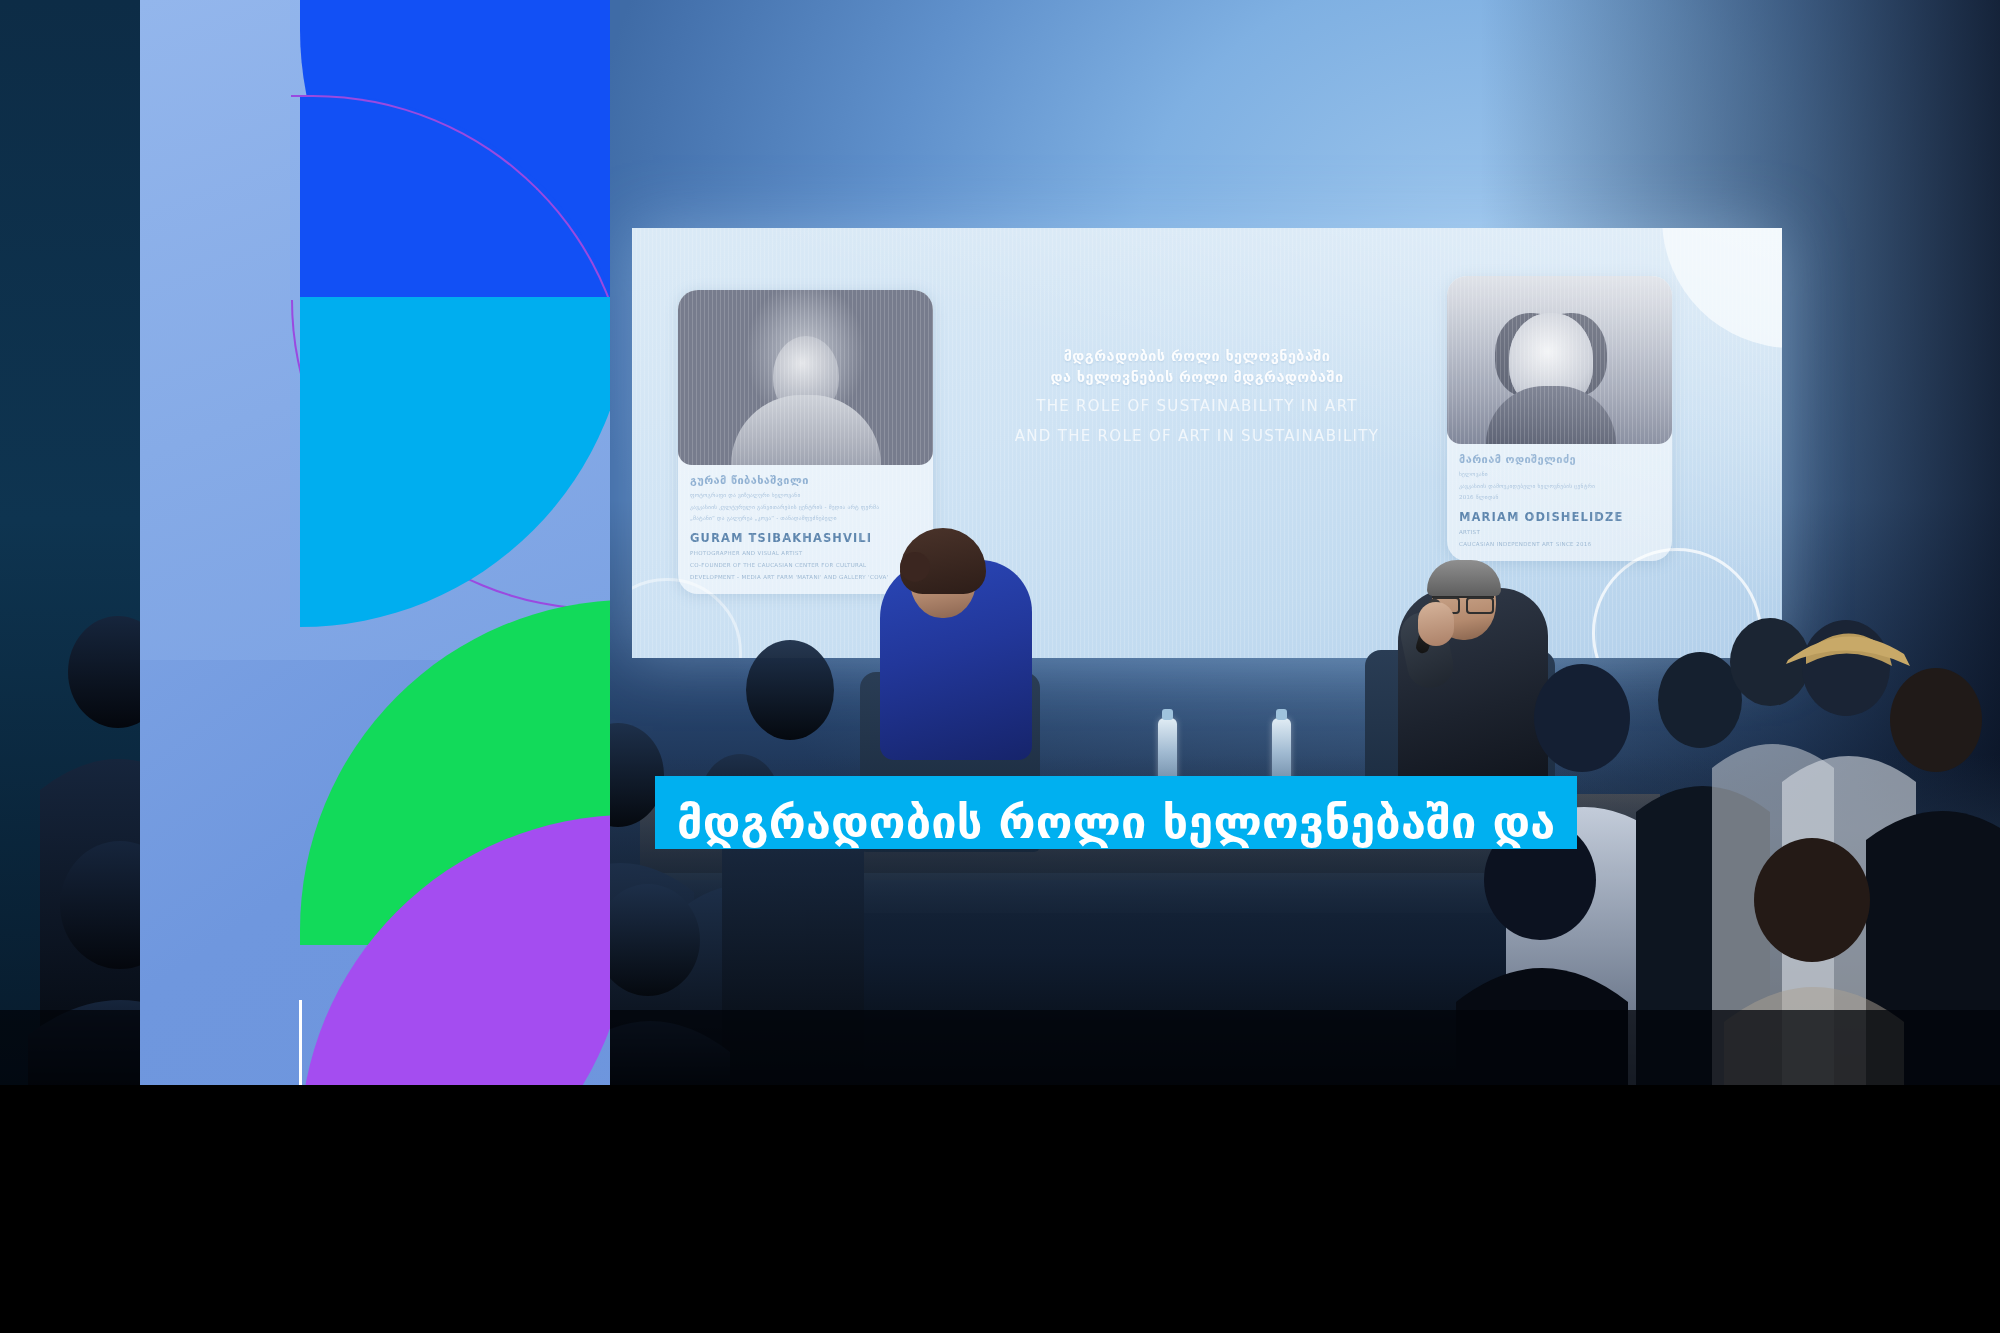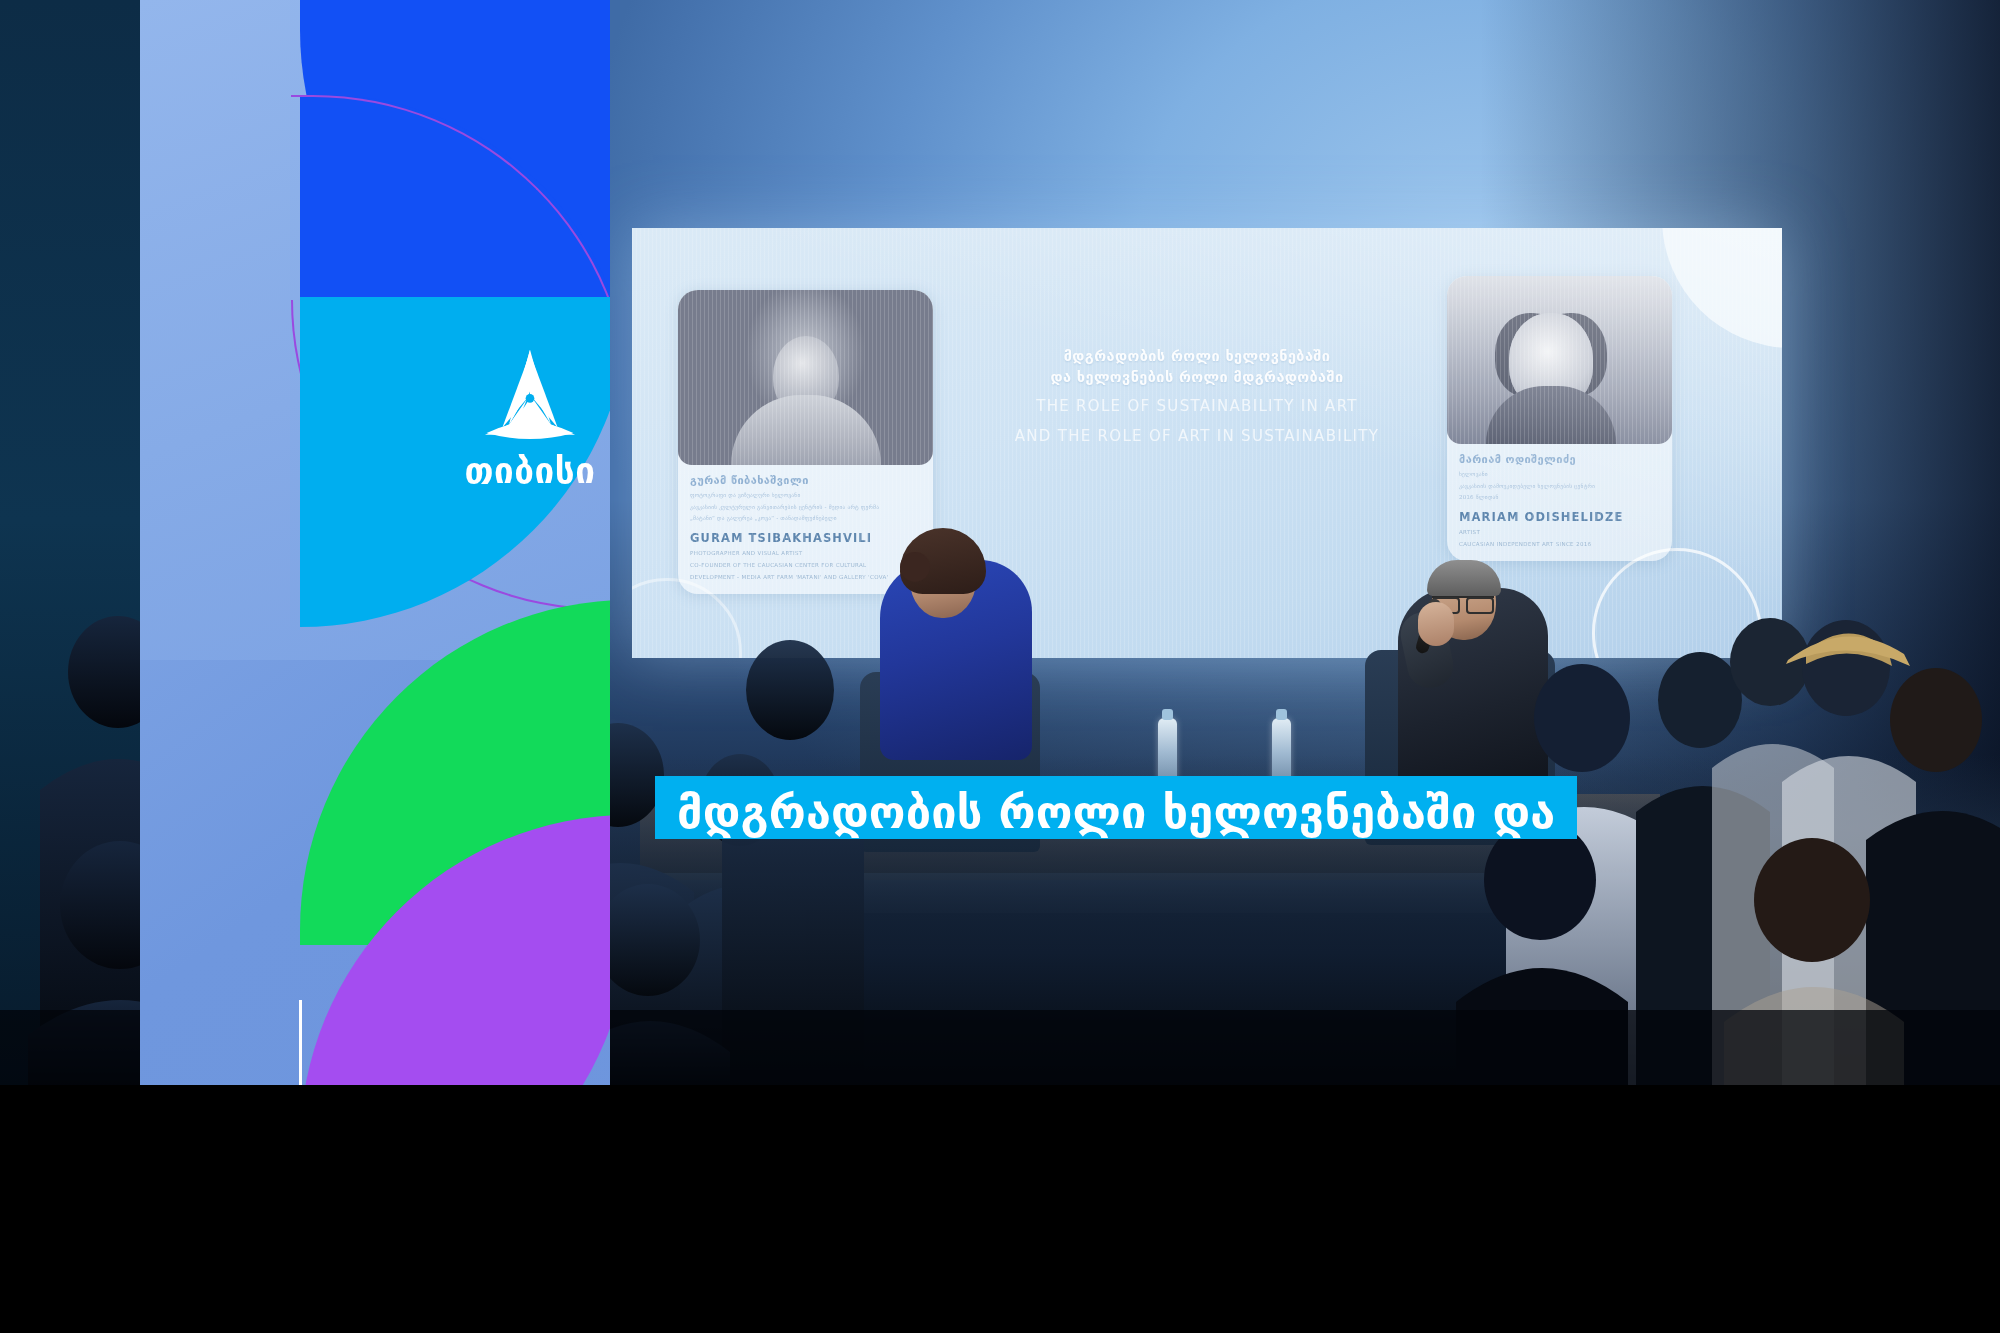--- a/index.html
+++ b/index.html
@@ -328,21 +328,21 @@
     position:absolute; left:655px; top:776px; z-index:9;
   }
   .cap-line{
     display:block;
     background:#00b0f0;
     color:#ffffff;
     font-size:45px;
     font-weight:700;
     letter-spacing:.2px;
     line-height:1;
-    padding:14px 22px 16px 22px;
+    padding:24px 22px 16px 22px;
     white-space:nowrap;
   }
   .cap-line.l1{ padding-bottom:4px; }
   .cap-line.l2{ padding-top:6px; }
 
   
   .black-bar{
     position:absolute; left:0; top:1085px; width:2000px; height:248px;
     background:#000; z-index:4;
   }
@@ -511,33 +511,19 @@
 
     <div class="bc-arc"></div>
     <div class="bc-arc3"></div>
 
     <div class="bc-green"></div>
     <div class="bc-cyan-round"></div>
     <div class="bc-purple"></div>
     <div class="bc-white-arc2"></div>
     <div class="bc-white-vert"></div>
 
-    <div class="tbc">
-      <svg class="tbc-mark" viewBox="0 0 120 106">
-        <path d="M60 2 L60 46 L36 88 Z" fill="#ffffff"></path>
-        <path d="M60 2 L60 46 L84 88 Z" fill="#ffffff"></path>
-        <path d="M60 2 L60 46 L36 88 Z" fill="#ffffff"></path>
-        <path d="M8 100 L36 88 L60 54 L84 88 L112 100 Z" fill="#ffffff"></path>
-        <path d="M60 6 L92 92 L60 54 Z" fill="#ffffff"></path>
-        <path d="M60 6 L28 92 L60 54 Z" fill="#ffffff"></path>
-        <path d="M10 98 Q60 74 110 98 Q60 112 10 98 Z" fill="#ffffff"></path>
-        <path d="M60 50 L60 58 L52 70 Z" fill="#00aeef"></path>
-        <circle cx="60" cy="58" r="5" fill="#00aeef"></circle>
-      </svg>
-      <div class="tbc-word">თიბისი</div>
-    </div>
 
     <div class="bc-black-bottom"></div>
   </div>
 
   <div class="black-left"></div>
 
 </div>
 
 </body></html>

